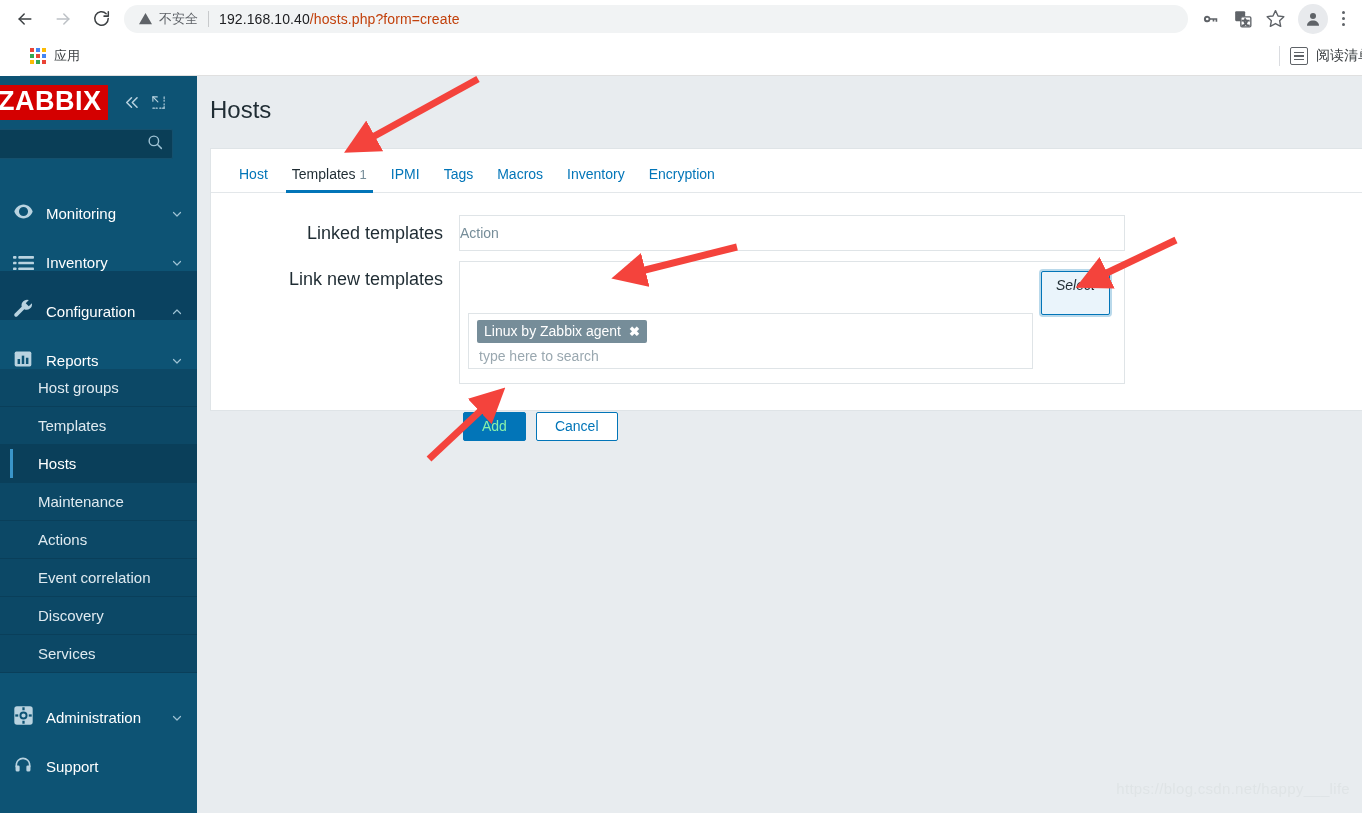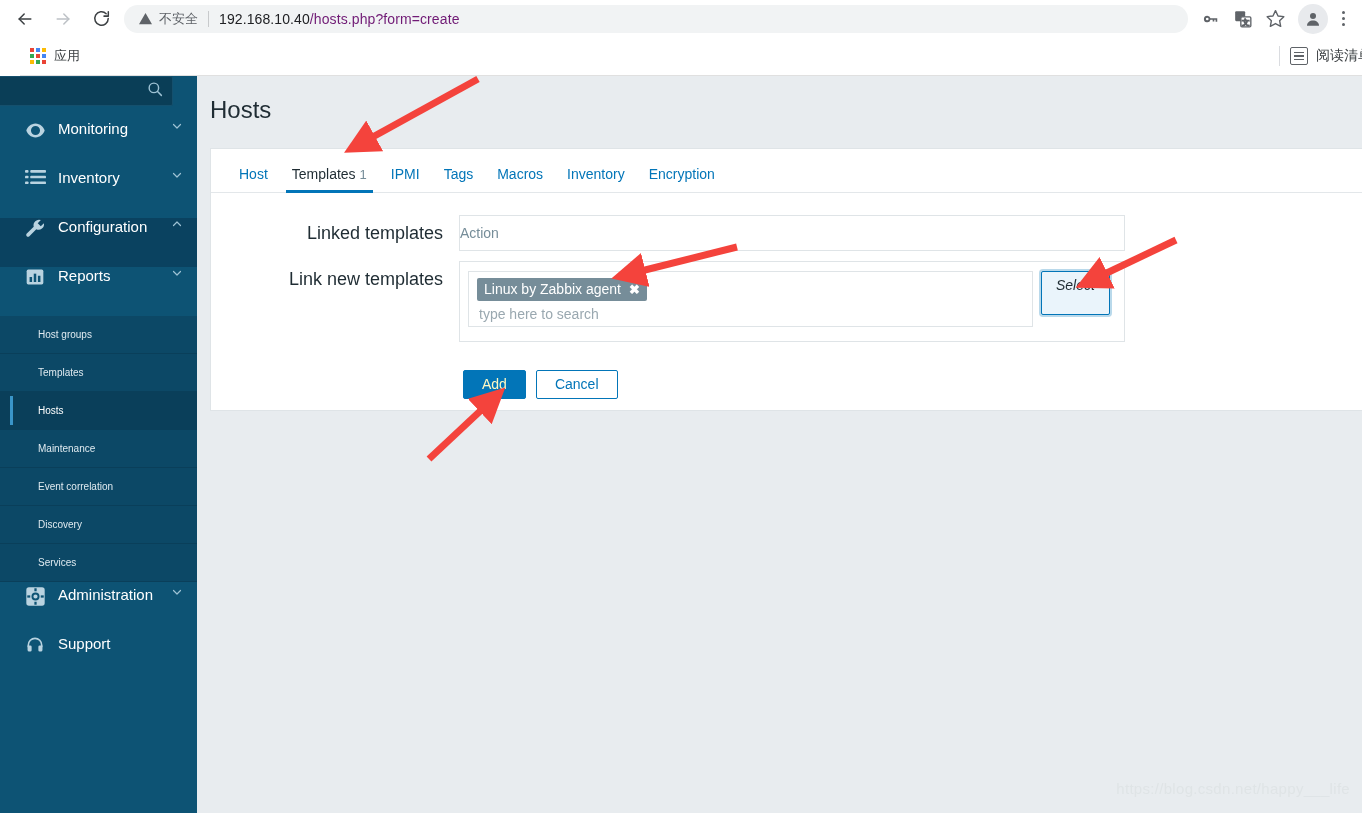--- a/index.html
+++ b/index.html
@@ -36,21 +36,21 @@
     display: flex; align-items: center; gap: 6px;
     color: #5f6368; font-size: 13px; white-space: nowrap;
   }
   .omni-sep {
     width: 1px; height: 16px; background: #c8cacc; margin: 0 10px;
   }
   .omni-url {
     font-size: 14px; color: #202124; white-space: nowrap;
     letter-spacing: .1px;
   }
-  .omni-url .gray { color: #701a75; }
+  .omni-url .gray { color: #c2410c; }
 
   .tb-icons { display: flex; align-items: center; gap: 2px; padding-right: 6px; }
   .tb-ico {
     width: 30px; height: 30px; display: flex; align-items: center; justify-content: center;
     color: #5f6368;
   }
   .avatar-wrap {
     width: 30px; height: 30px; border-radius: 50%; background: #e8eaed;
     display: flex; align-items: center; justify-content: center; margin-left: 6px;
   }
@@ -105,32 +105,32 @@
     color: #b9d3e0; margin-left: 14px; display: flex; align-items: center;
   }
   .sb-search-wrap { padding: 0 12px 0 0; }
   .sb-search {
     height: 30px; background: #0a3e57; border: 1px solid #15506d;
     border-radius: 2px; display: flex; align-items: center; justify-content: flex-end;
     padding-right: 8px; margin: 0 12px 0 -10px;
   }
   .sb-nav { margin-top: 14px; }
   .sb-item {
-    height: 49px; display: flex; align-items: flex-start; padding-left: 20px;
+    height: 49px; display: flex; align-items: flex-end; padding-left: 8px;
     color: #ffffff; font-size: 15px; position: relative;
   }
   .sb-item .sb-ico { width: 30px; display: flex; align-items: center; justify-content: center; color: #b9d3e0; }
   .sb-item .sb-txt { margin-left: 8px; flex: 1; }
   .sb-item .sb-arrow { color: #9ec2d4; font-size: 11px; margin-right: 14px; }
   .sb-item.open { background: #0a4260; }
 
   .sb-sub { background: #0c4866; }
   .sb-sub .sb-subitem {
     height: 38px; display: flex; align-items: center;
-    padding-left: 38px; font-size: 10px; color: #dfeaf0;
+    padding-left: 38px; font-size: 15px; color: #dfeaf0;
     border-bottom: 1px solid #0a3f5a; position: relative;
   }
   .sb-sub .sb-subitem.active { background: #0a3f5a; color: #ffffff; }
   .sb-sub .sb-subitem.active::before {
     content: ''; position: absolute; left: 10px; top: 4px; bottom: 4px;
     width: 3px; background: #3a95c9;
   }
   .sb-bottom { margin-top: 4px; }
 
   
@@ -174,21 +174,21 @@
   }
   .linked-box .col-name { padding-left: 12px; width: 344px; }
   .linked-box .col-action { }
 
   .link-new-outer {
     width: 666px; border: 1px solid #dfe4e7; padding: 9px 8px 14px 8px;
     display: flex; align-items: flex-start;
   }
   .multiselect {
     width: 565px; min-height: 54px; border: 1px solid #dfe4e7;
-    background: #fff; padding: 6px 8px 4px 8px;
+    background: #fff; padding: 6px 8px 4px 8px; margin-top: 42px;
   }
   .chip {
     display: inline-flex; align-items: center; gap: 8px;
     background: #768d99; color: #ffffff; font-size: 14px;
     padding: 3px 7px 4px 7px; border-radius: 2px;
   }
   .chip .chip-x { font-size: 13px; font-weight: 700; color: #ffffff; }
   .ms-placeholder {
     font-size: 14px; color: #9aa8b0; padding: 5px 2px 0 2px;
   }
@@ -198,21 +198,21 @@
     color: #1f2c33; font-size: 14px; line-height: 26px;
     box-shadow: 0 0 0 2px rgba(2,117,184,.28);
     font-style: italic;
   }
 
   .actions { display: flex; gap: 10px; padding: 18px 0 0 252px; }
   .btn {
     height: 29px; padding: 0 18px; font-size: 14px; border-radius: 2px;
     line-height: 27px; white-space: nowrap;
   }
-  .btn-primary { background: #0275b8; border: 1px solid #0275b8; color: #fef9c3; }
+  .btn-primary { background: #0275b8; border: 1px solid #0275b8; color: #86efac; }
   .btn-secondary { background: #ffffff; border: 1px solid #0275b8; color: #0275b8; }
 
   .watermark {
     position: absolute; right: 12px; bottom: 16px;
     font-size: 15px; color: #dfe4e6; letter-spacing: .3px;
     font-family: "Liberation Sans", sans-serif;
   }
 
   
   .arrows {
@@ -311,20 +311,40 @@
             <i></i>
             <i></i>
             <i></i>
           </span>
         <span class="rl-text">阅读清单</span>
       </span>
     </div>
   </div>
 
   <div class="sidebar">
+    <div class="sb-logo-row">
+      <span class="zbx-logo">ZABBIX</span>
+      <span class="sb-ico-btn">
+        <svg width="19" height="19" viewBox="0 0 24 24" fill="none" stroke="currentColor" stroke-width="1.9" stroke-linecap="round" stroke-linejoin="round">
+            <polyline points="12,6 6,12 12,18"></polyline>
+            <polyline points="19,6 13,12 19,18"></polyline>
+          </svg>
+      </span>
+      <span class="sb-ico-btn" style="margin-left:10px">
+        <svg width="15" height="15" viewBox="0 0 24 24" fill="none" stroke="currentColor" stroke-width="1.8" stroke-linecap="round">
+            <path d="M3 3h7"></path>
+            <path d="M3 3v7"></path>
+            <path d="M3.5 3.5 11 11"></path>
+            <path d="M21 21h-7" stroke-dasharray="2.5 2.5"></path>
+            <path d="M21 21v-7" stroke-dasharray="2.5 2.5"></path>
+            <path d="M3 21h7" stroke-dasharray="2.5 2.5"></path>
+            <path d="M21 3v7" stroke-dasharray="2.5 2.5"></path>
+          </svg>
+      </span>
+    </div>
 
     <div class="sb-search-wrap">
       <div class="sb-search">
         <span style="color:#9ec2d4">
           <svg width="18" height="18" viewBox="0 0 24 24" fill="none" stroke="currentColor" stroke-width="1.9" stroke-linecap="round">
               <circle cx="10.5" cy="10.5" r="6.3"></circle>
               <line x1="15.4" y1="15.4" x2="20.5" y2="20.5"></line>
             </svg>
         </span>
       </div>
@@ -402,20 +422,23 @@
             <span>Host groups</span>
           </div>
         <div class="sb-subitem">
             <span>Templates</span>
           </div>
         <div class="sb-subitem active">
             <span>Hosts</span>
           </div>
         <div class="sb-subitem">
             <span>Maintenance</span>
+          </div>
+        <div class="sb-subitem">
+            <span>Actions</span>
           </div>
         <div class="sb-subitem">
             <span>Event correlation</span>
           </div>
         <div class="sb-subitem">
             <span>Discovery</span>
           </div>
         <div class="sb-subitem">
             <span>Services</span>
           </div>

